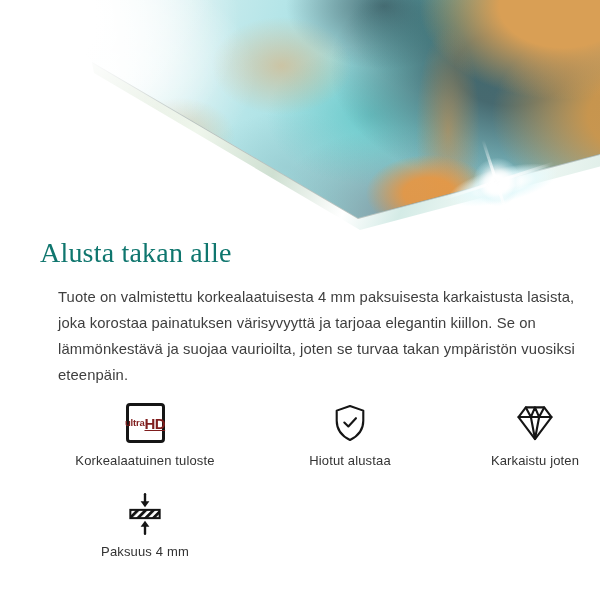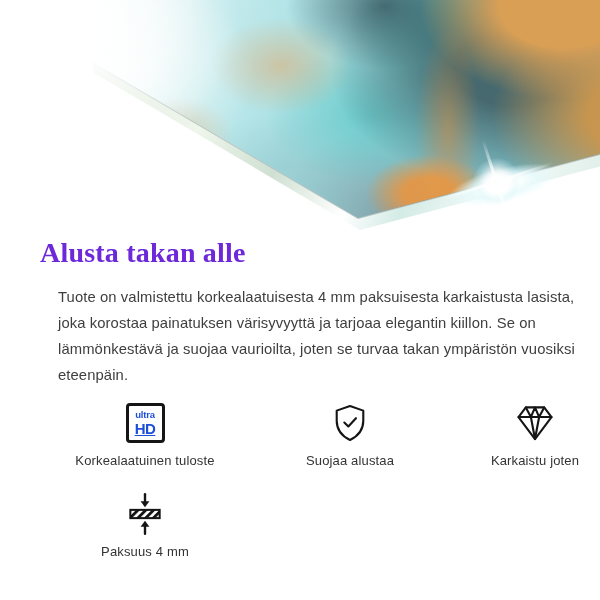--- a/index.html
+++ b/index.html
@@ -60,42 +60,42 @@
     background:linear-gradient(180deg,rgba(255,255,255,0),rgba(255,255,255,.95) 45%,#fff 50%,rgba(255,255,255,.95) 55%,rgba(255,255,255,0));
     filter:blur(.4px);}
   .sparkle .core{position:absolute;left:36px;top:36px;width:48px;height:48px;border-radius:50%;
     background:radial-gradient(circle,#ffffff 0 18%,rgba(255,255,255,.75) 35%,rgba(220,245,248,.35) 55%,rgba(255,255,255,0) 72%);}
 
   
   .content{position:relative;padding:0 40px;}
   h1{
     margin:0;padding-top:5px;
     font-family:"Liberation Serif","DejaVu Serif",serif;
-    font-weight:700;font-size:28px;line-height:36px;color:#6d28d9;letter-spacing:.2px;
+    font-weight:400;font-size:28px;line-height:36px;color:#0f766e;letter-spacing:.2px;
   }
   h1 span{display:block;}
   .intro{
     margin:13px 0 0 18px;width:524px;
     font-size:14.8px;line-height:26px;color:#3e3e3e;letter-spacing:.1px;
   }
 
   
   .features{
     display:grid;grid-template-columns:210px 200px 170px;row-gap:22px;
     width:580px;margin:11px 0 0 0;
   }
   .feat{display:flex;flex-direction:column;align-items:center;}
   .icon-box{height:48px;display:flex;align-items:center;justify-content:center;}
   .feat-label{margin-top:6px;font-size:13px;color:#333;letter-spacing:.15px;}
   .icon-svg{display:block;}
 
   .uhd-box{
     width:33px;height:34px;border:3px solid #151515;border-radius:4px;
-    display:flex;flex-direction:column;align-items:center;justify-content:center;
-    color:#1d4ed8;line-height:1;
+    display:flex;flex-direction:row;align-items:center;justify-content:center;
+    color:#7f1d1d;line-height:1;
   }
   .uhd-top{font-size:9.5px;font-weight:700;letter-spacing:-.2px;}
   .uhd-bottom{font-size:15px;font-weight:800;letter-spacing:-.5px;margin-top:1px;text-decoration:underline;}
 </style>
 </head>
 <body>
 
 <div class="page">
 
   <div class="hero">
@@ -131,21 +131,21 @@
         <div class="feat-label">Korkealaatuinen tuloste</div>
       </div>
 
       <div class="feat">
         <div class="icon-box">
           <svg class="icon-svg" width="44" height="44" viewBox="0 0 48 48" fill="none" stroke="#151515" stroke-width="2.3" stroke-linecap="round" stroke-linejoin="round">
             <path d="M24 5.5 L38.5 10.5 V21.5 C38.5 31.5 32 38.6 24 42.5 C16 38.6 9.5 31.5 9.5 21.5 V10.5 Z"></path>
             <path d="M17.8 23.5 L22.2 27.8 L30.5 18.8"></path>
           </svg>
         </div>
-        <div class="feat-label">Suojaa alustaa</div>
+        <div class="feat-label">Hiotut alustaa</div>
       </div>
 
       <div class="feat">
         <div class="icon-box">
           <svg class="icon-svg" width="46" height="44" viewBox="0 0 48 48" fill="none" stroke="#151515" stroke-width="2.3" stroke-linecap="round" stroke-linejoin="round">
             <path d="M14 7 H34 L42 17.5 L24 41.5 L6 17.5 Z"></path>
             <path d="M6 17.5 H42"></path>
             <path d="M14 7 L19.5 17.5 L24 7 L28.5 17.5 L34 7"></path>
             <path d="M19.5 17.5 L24 41.5 L28.5 17.5"></path>
           </svg>

